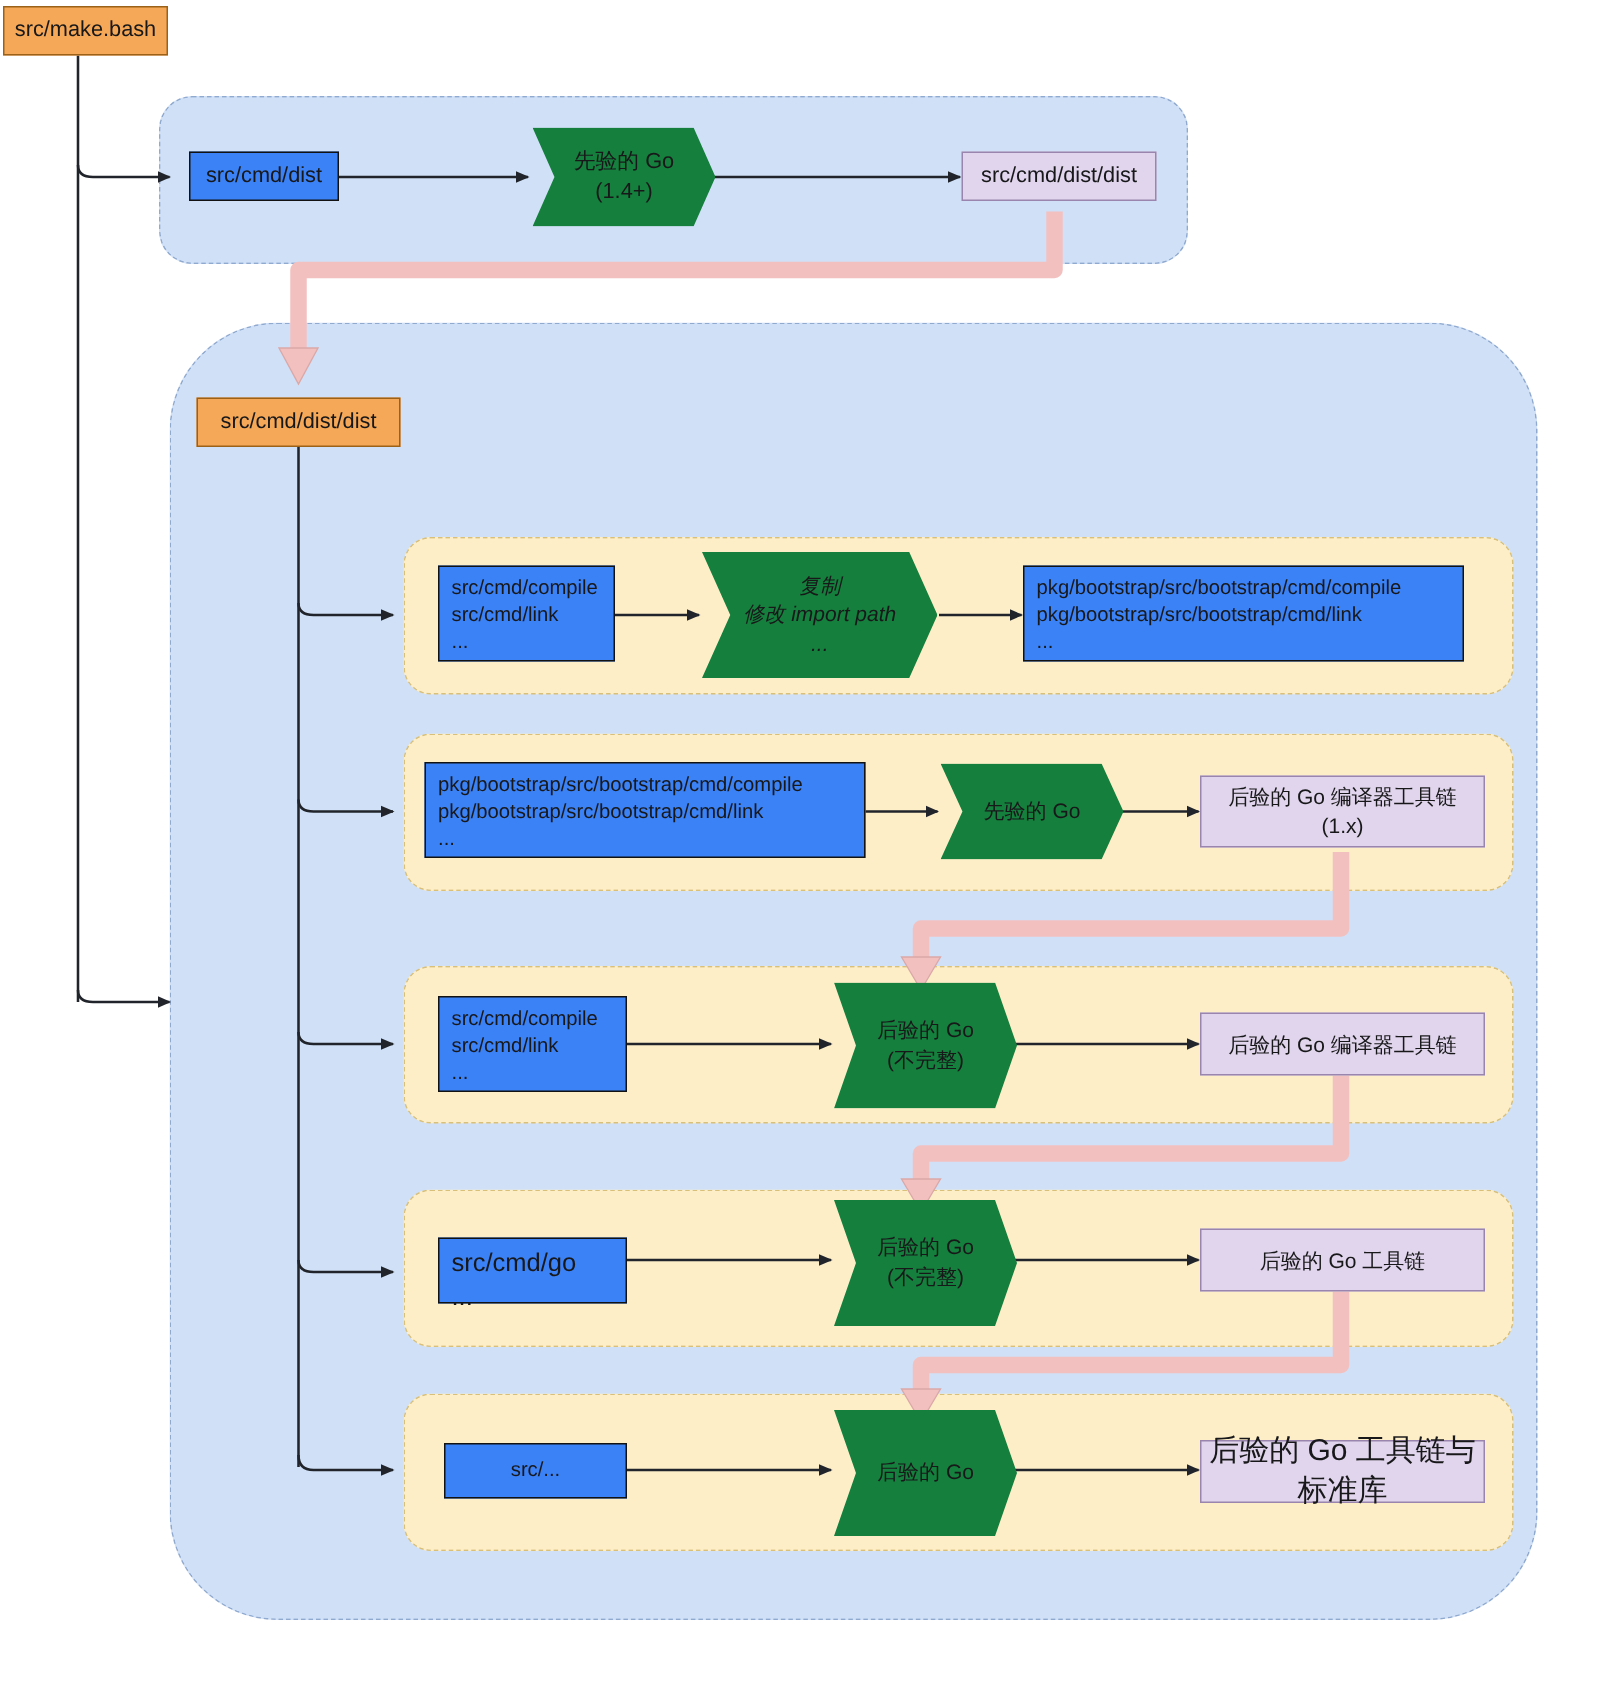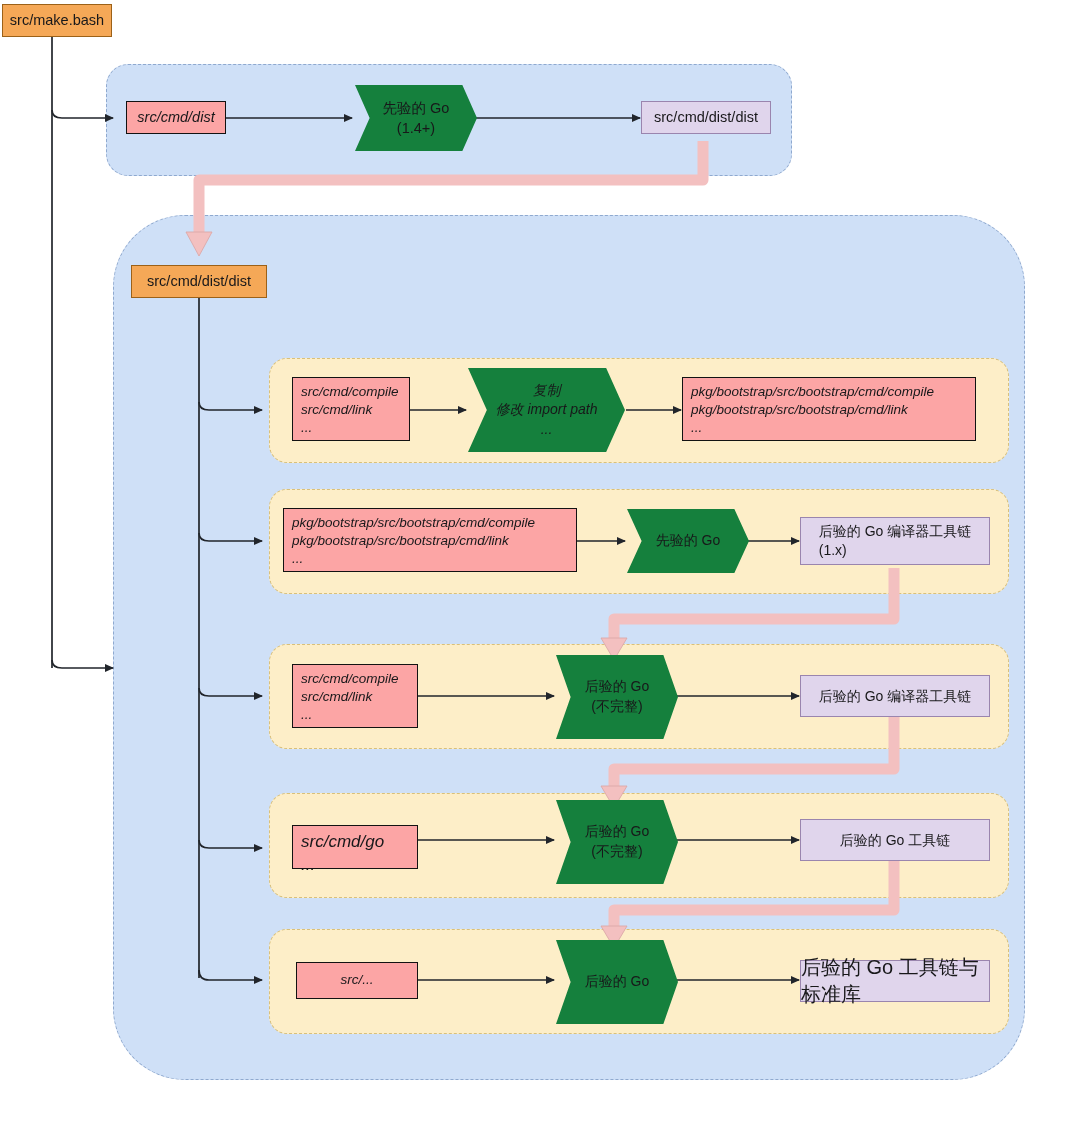--- a/index.html
+++ b/index.html
@@ -1,28 +1,28 @@
 <!DOCTYPE html>
 <html><head>
 <meta charset="utf-8">
 <style>
   html,body{margin:0;padding:0;background:#ffffff;}
   body{font-family:"Liberation Sans","DejaVu Sans",sans-serif;}
   #stage{position:relative;width:1080px;height:1130px;overflow:hidden;background:#fff;}
   #svg-layer{position:absolute;left:0;top:0;width:1080px;height:1130px;pointer-events:none;}
 
   .node{position:absolute;box-sizing:border-box;display:flex;align-items:center;
-        justify-content:center;font-size:14.5px;color:#18181a;
+        justify-content:center;text-align:center;font-size:14.5px;color:#18181a;
         line-height:1.35;}
   .node span{white-space:pre-line;display:block;}
 
   
   .n-orange{background:#f5a857;border:1.4px solid #9c6118;}
   
-  .n-white{background:#fca5a5;border:1.4px solid #121212;font-style:italic;}
+  .n-white{background:#3b82f6;border:1.4px solid #121212;}
   
   .n-purple{background:#e0d5ec;border:1.4px solid #9a85ae;}
   
   .n-left{justify-content:flex-start;text-align:left;padding:5px 7px 16px 8px;}
 
   
   .n-green{position:absolute;box-sizing:border-box;display:flex;align-items:center;
            justify-content:center;text-align:center;font-size:14.5px;color:#18181a;
            line-height:1.4;background:#15803d;
            -webkit-clip-path:polygon(0 0,88% 0,100% 50%,88% 100%,0 100%,12% 50%);

